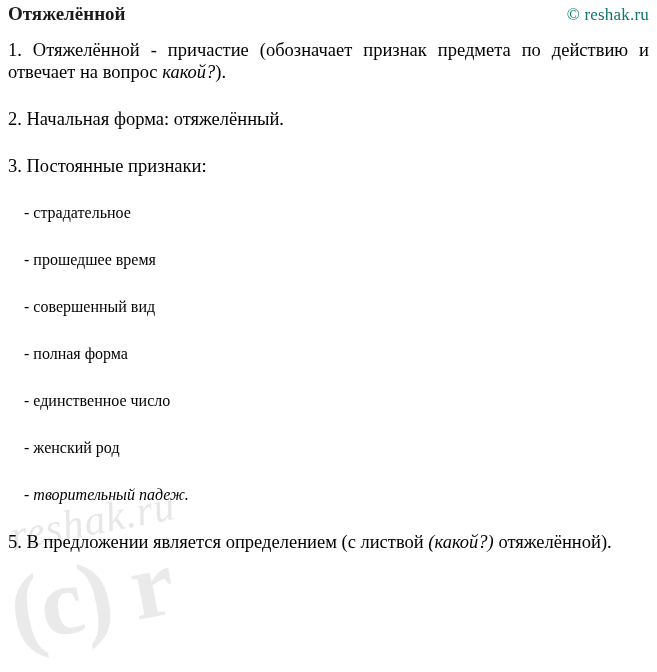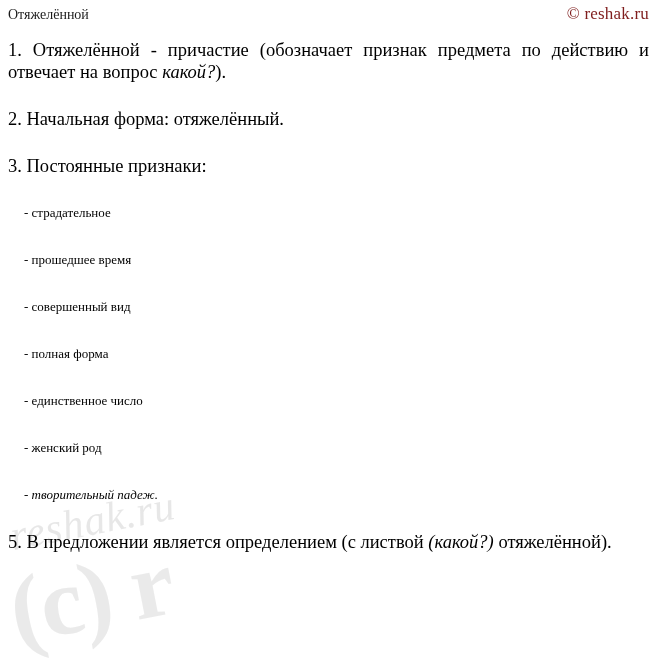--- a/index.html
+++ b/index.html
@@ -25,48 +25,49 @@
   .header-row {
     display: flex;
     justify-content: space-between;
     align-items: baseline;
     font-size: 17px;
     line-height: 20px;
     margin: 0 0 2px 0;
   }
   .header-title {
     font-family: "Liberation Serif", serif;
-    font-size: 14px;
+    font-size: 19px;
     color: #1a1a1a;
+    font-weight: bold;
   }
   .header-copyright {
     font-family: "Liberation Serif", serif;
     font-size: 17px;
-    color: #7f1d1d;
+    color: #0f766e;
     letter-spacing: 0.2px;
   }
   .content {
     position: relative;
     z-index: 2;
     font-size: 18px;
     line-height: 1.22;
   }
   .para {
     margin: 0 0 25px 0;
     text-align: justify;
     font-size: 18.5px;
     line-height: 22px;
   }
   .para.first {
     margin-top: 14px;
   }
   .bullet {
     margin: 0 0 25px 0;
     padding-left: 16px;
-    font-size: 13px;
+    font-size: 16px;
     line-height: 22px;
   }
   .bullet-last {
     margin-bottom: 25px;
     font-style: italic;
   }
   .ital {
     font-style: italic;
   }
   .para-final {

